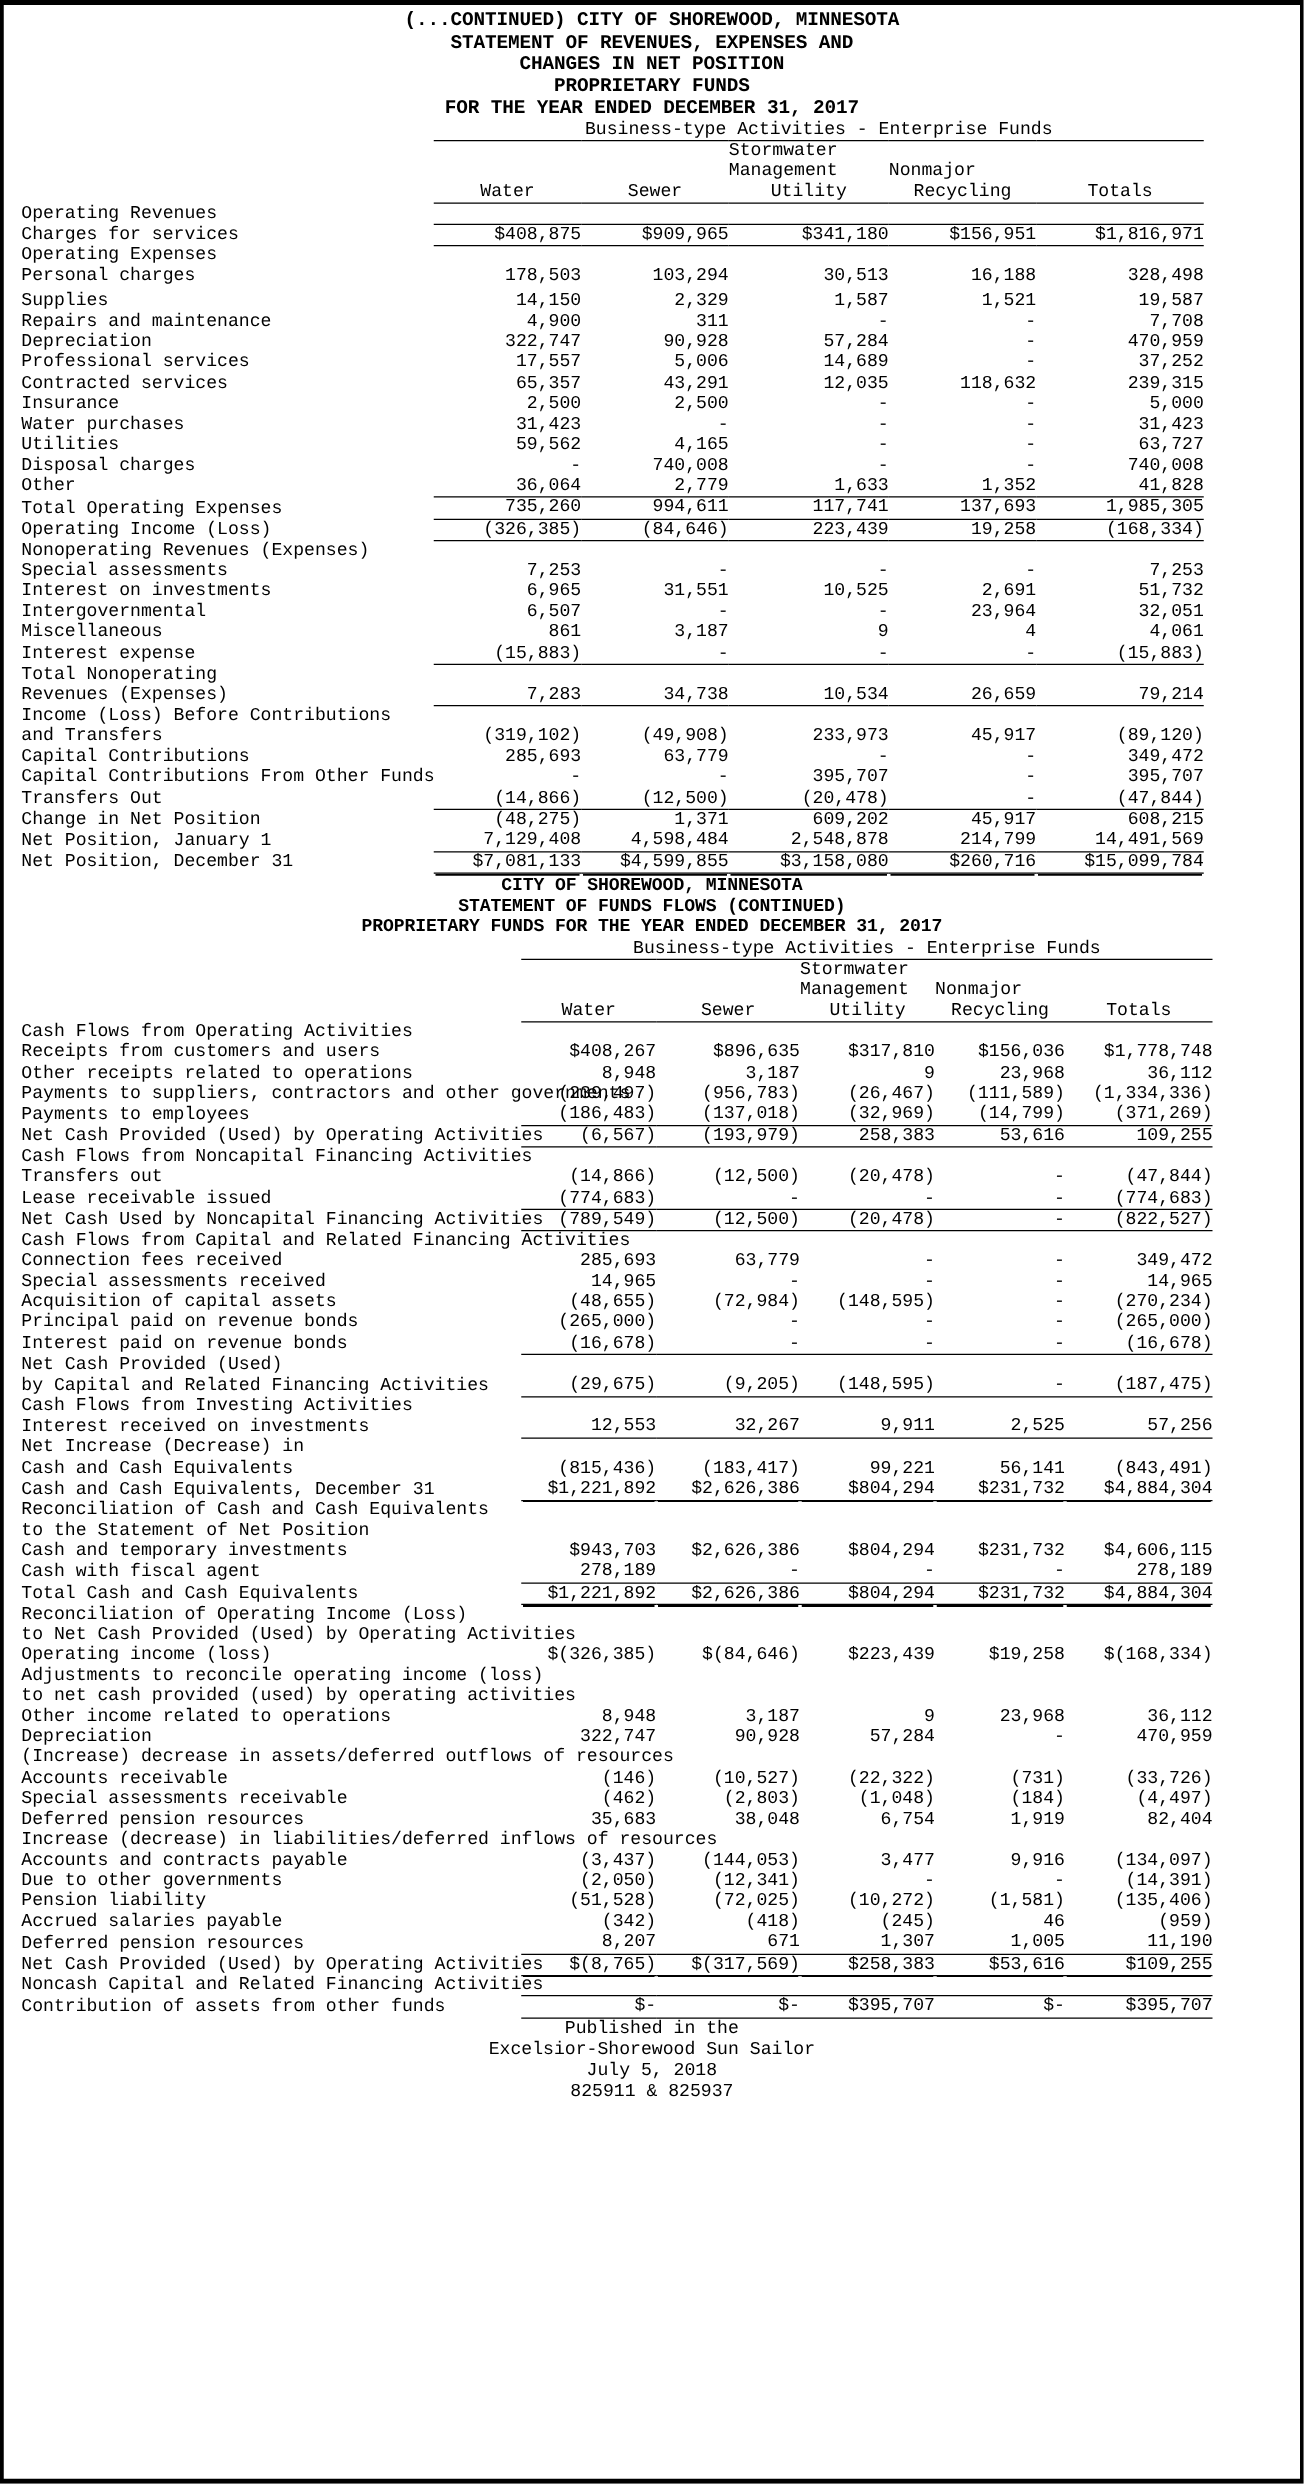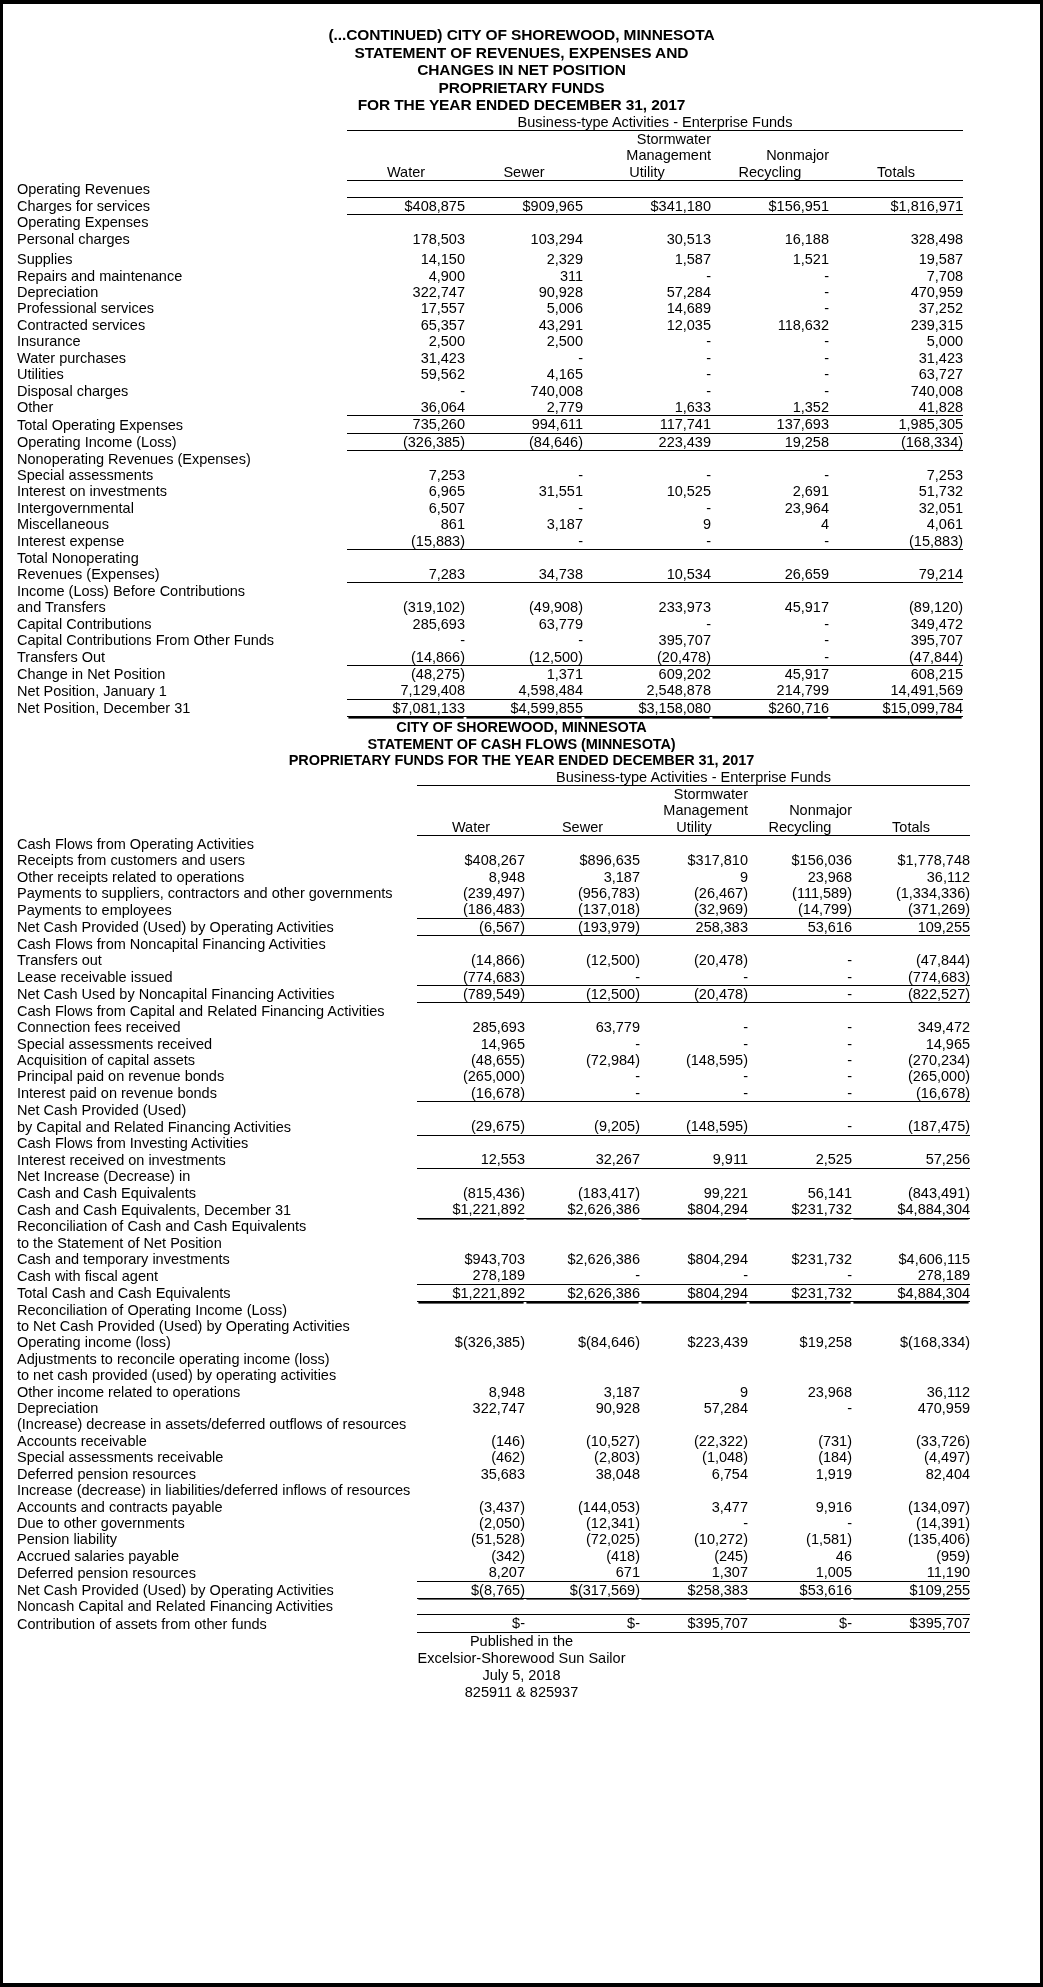--- a/index.html
+++ b/index.html
@@ -17,21 +17,22 @@
     box-sizing: border-box;
     position: relative;
     background: #ffffff;
     border-top: 4px solid #000;
     border-bottom: 4px solid #000;
     border-left: 3px solid #000;
     border-right: 3px solid #000;
     overflow: hidden;
   }
   #inner {
-    padding: 22px 14px 0 14px;
+    padding: 4px 14px 0 14px;
+    font-family: Liberation Mono, monospace;
   }
 
   
   .doc-title {
     text-align: center;
     font-weight: bold;
     font-size: 15.5px;
     line-height: 17.5px;
     letter-spacing: -0.1px;
   }
@@ -72,21 +73,21 @@
   .spacer-sm td { height: 4px; line-height: 4px; }
 
   
   .grouphdr {
     text-align: center;
     font-size: 14.5px;
     line-height: 16.4px;
     border-bottom: 1.6px solid #000;
   }
   .colhdr {
-    text-align: right;
+    text-align: left;
     font-size: 14.5px;
     line-height: 16.4px;
     padding-right: 6px;
   }
   .colhdr-u {
     text-align: center;
     font-size: 14.5px;
     line-height: 16.4px;
     padding-right: 6px;
     border-bottom: 1.6px solid #000;
@@ -447,21 +448,21 @@
             <td class="num r-dbl-bot">$3,158,080</td>
             <td class="num r-dbl-bot">$260,716</td>
             <td class="num r-dbl-bot">$15,099,784</td>
             <td></td>
           </tr>
         </tbody>
     </table>
 
     <div class="section-title" style="margin-top:2px;">
       <div>CITY OF SHOREWOOD, MINNESOTA</div>
-      <div>STATEMENT OF CASH FLOWS (MINNESOTA)</div>
+      <div>STATEMENT OF FUNDS FLOWS (CONTINUED)</div>
       <div>PROPRIETARY FUNDS FOR THE YEAR ENDED DECEMBER 31, 2017</div>
     </div>
 
     <table class="fin">
       <colgroup>
         <col style="width:400px">
         <col style="width:108px">
         <col style="width:115px">
         <col style="width:108px">
         <col style="width:104px">

